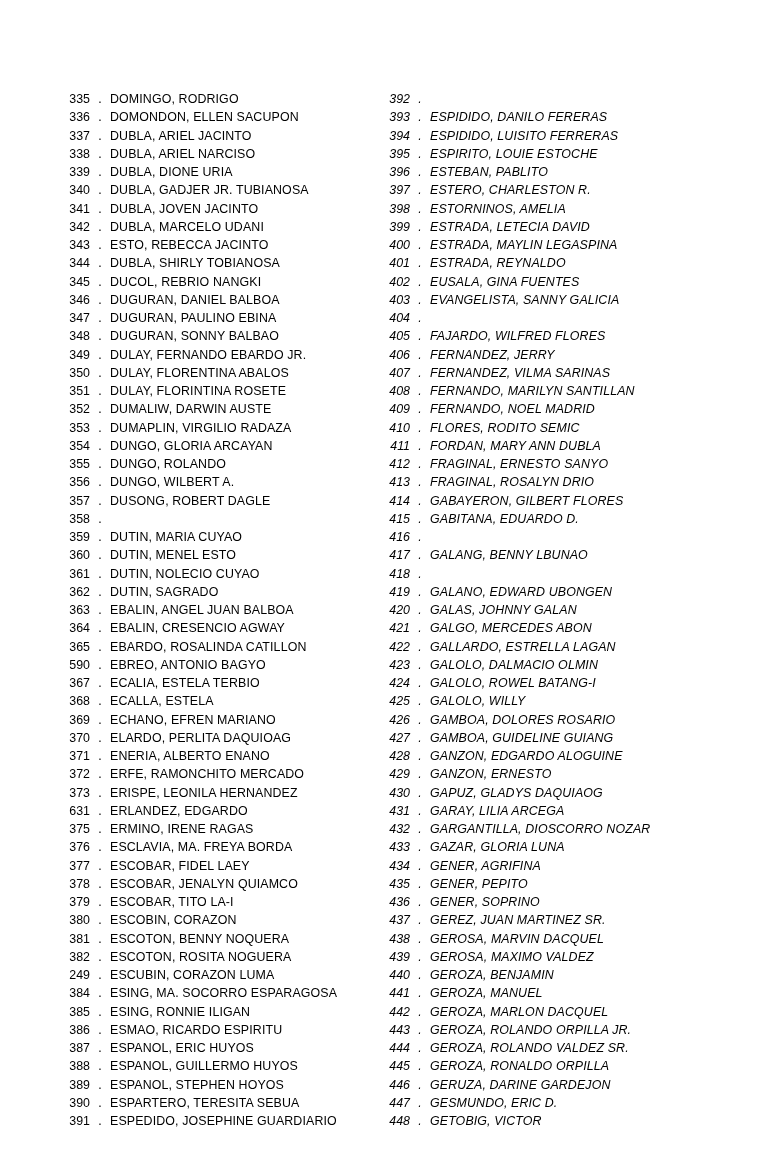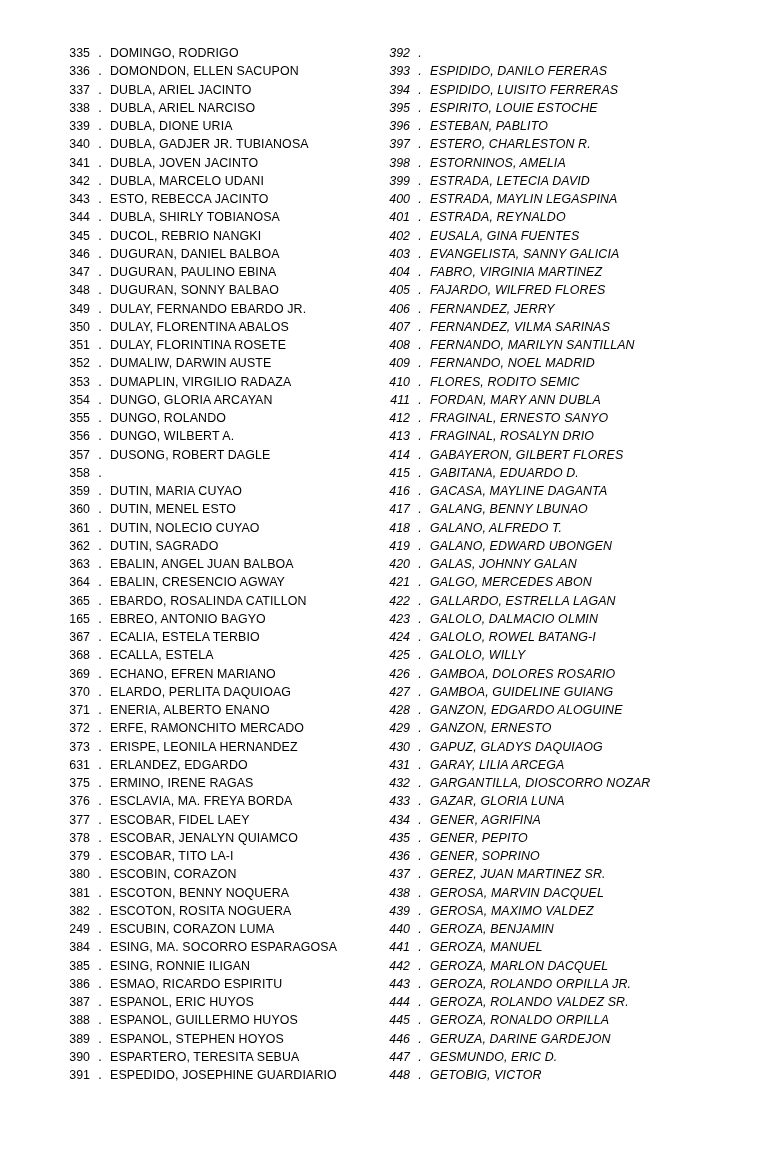--- a/index.html
+++ b/index.html
@@ -12,21 +12,21 @@
     height: 1175px;
     font-family: "Liberation Sans", sans-serif;
     color: #000000;
     -webkit-font-smoothing: antialiased;
   }
   .page {
     position: relative;
     width: 768px;
     height: 852px;
     box-sizing: border-box;
-    padding: 44px 46px 40px 60px;
+    padding: 90px 46px 40px 60px;
   }
   .columns {
     display: flex;
     flex-direction: row;
     align-items: flex-start;
     gap: 0px;
   }
   .column {
     flex: 0 0 auto;
   }
@@ -214,21 +214,21 @@
           <span class="num">364</span>
           <span class="dot">.</span>
           <span class="name">EBALIN, CRESENCIO AGWAY</span>
         </div>
         <div class="entry">
           <span class="num">365</span>
           <span class="dot">.</span>
           <span class="name">EBARDO, ROSALINDA CATILLON</span>
         </div>
         <div class="entry">
-          <span class="num">165</span>
+          <span class="num">590</span>
           <span class="dot">.</span>
           <span class="name">EBREO, ANTONIO BAGYO</span>
         </div>
         <div class="entry">
           <span class="num">367</span>
           <span class="dot">.</span>
           <span class="name">ECALIA, ESTELA TERBIO</span>
         </div>
         <div class="entry">
           <span class="num">368</span>
@@ -407,21 +407,20 @@
           <span class="name">EUSALA, GINA FUENTES</span>
         </div>
         <div class="entry">
           <span class="num">403</span>
           <span class="dot">.</span>
           <span class="name">EVANGELISTA,  SANNY GALICIA</span>
         </div>
         <div class="entry">
           <span class="num">404</span>
           <span class="dot">.</span>
-          <span class="name">FABRO, VIRGINIA MARTINEZ</span>
         </div>
         <div class="entry">
           <span class="num">405</span>
           <span class="dot">.</span>
           <span class="name">FAJARDO, WILFRED FLORES</span>
         </div>
         <div class="entry">
           <span class="num">406</span>
           <span class="dot">.</span>
           <span class="name">FERNANDEZ, JERRY</span>
@@ -467,31 +466,29 @@
           <span class="name">GABAYERON, GILBERT FLORES</span>
         </div>
         <div class="entry">
           <span class="num">415</span>
           <span class="dot">.</span>
           <span class="name">GABITANA, EDUARDO D.</span>
         </div>
         <div class="entry">
           <span class="num">416</span>
           <span class="dot">.</span>
-          <span class="name">GACASA, MAYLINE DAGANTA</span>
         </div>
         <div class="entry">
           <span class="num">417</span>
           <span class="dot">.</span>
           <span class="name">GALANG, BENNY LBUNAO</span>
         </div>
         <div class="entry">
           <span class="num">418</span>
           <span class="dot">.</span>
-          <span class="name">GALANO, ALFREDO T.</span>
         </div>
         <div class="entry">
           <span class="num">419</span>
           <span class="dot">.</span>
           <span class="name">GALANO, EDWARD UBONGEN</span>
         </div>
         <div class="entry">
           <span class="num">420</span>
           <span class="dot">.</span>
           <span class="name">GALAS, JOHNNY GALAN</span>

